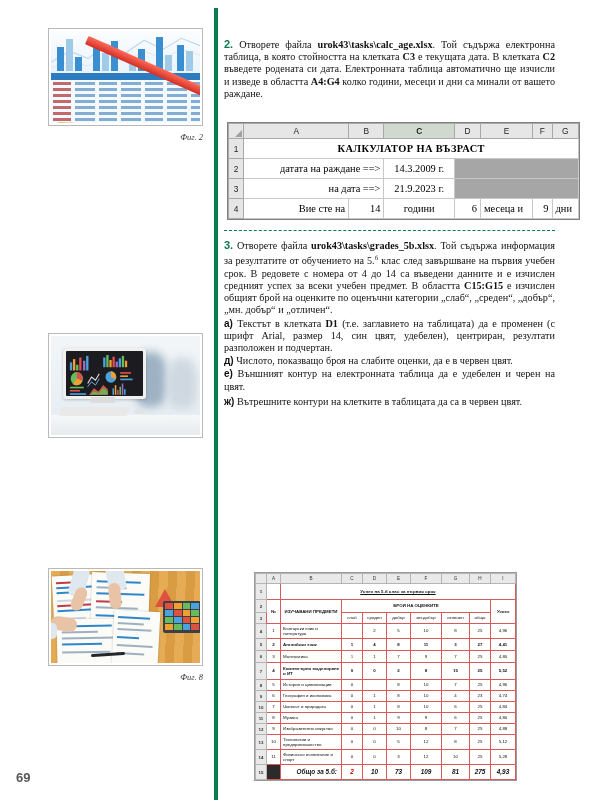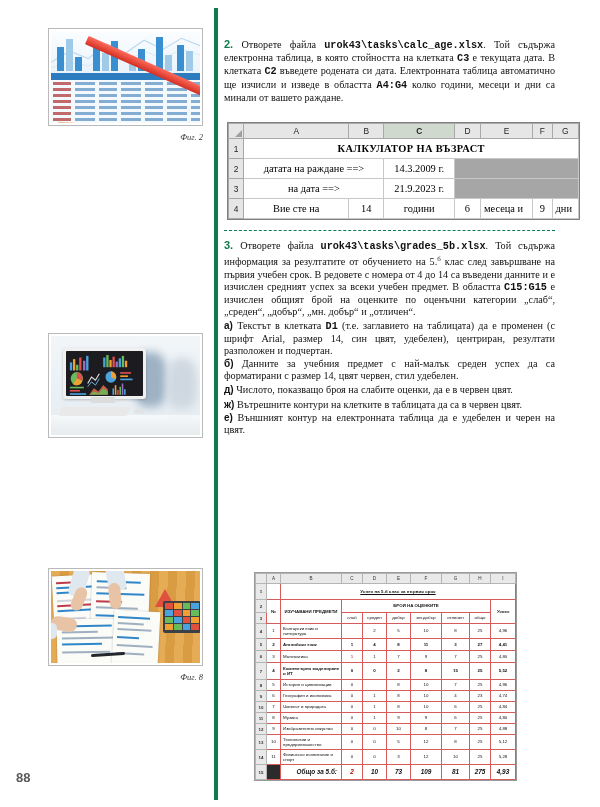--- a/index.html
+++ b/index.html
@@ -113,21 +113,21 @@
     line-height: 12.2px;
     text-align: justify;
     color: #111;
   }
   .tasknum {
     font-family: "Liberation Sans", sans-serif;
     font-weight: bold;
     color: #0e7a4d;
     font-size: 11px;
   }
-  .b { font-weight: bold; font-family: Liberation Mono, monospace; }
+  .b { font-weight: bold; }
   .sup { font-size: 7px; vertical-align: super; }
   .sublabel { font-family:"Liberation Sans", sans-serif; font-weight:bold; font-size:10px; color:#111; }
 
   #divider {
     position: absolute;
     left: 0; top: 230px;
     width: 331px; height: 0;
     border-top: 1.6px dashed #0e7a4d;
   }
 
@@ -154,21 +154,21 @@
   #sheet-age .colhdr.sel { background: #cfd9cd; font-weight: bold; }
   #sheet-age td.cell {
     border: 1px solid #c8c8c8;
     height: 19px;
     padding: 0 3px;
     font-size: 10.4px;
   }
   #sheet-age .title {
     text-align: center; font-weight: bold; letter-spacing: .4px; font-size: 10.6px;
   }
-  #sheet-age .right { text-align: center; }
+  #sheet-age .right { text-align: right; }
   #sheet-age .ctr { text-align: center; }
   #sheet-age .gray { background: #a6a6a6; border: 1px solid #9a9a9a; }
   #sheet-age .selbox { border: 1.6px solid #2b7a4b; }
   #sheet-age .corner { background:#e6e6e6; border:1px solid #a8a8a8; position:relative; }
   #sheet-age .corner:after {
     content:""; position:absolute; right:1px; bottom:1px;
     border-left: 7px solid transparent; border-bottom: 7px solid #a0a0a0;
   }
 
   
@@ -522,40 +522,36 @@
       <span class="tasknum">3.</span>
       <span>Отворете файла </span><span class="b">urok43\tasks\grades_5b.xlsx</span><span>. Той съдържа информация за резултатите от обучението на 5.</span><span class="sup">б</span><span> клас след завършване на първия учебен срок. В редовете с номера от 4 до 14 са въведени данните и е изчислен средният успех за всеки учебен предмет. В областта </span><span class="b">C15:G15</span><span> е изчислен общият брой на оценките по оценъчни категории „слаб“, „среден“, „добър“, „мн. добър“ и „отличен“.</span>
     </div>
 
 
     <div class="para">
       <span class="sublabel">а)</span>
       <span>Текстът в клетката </span><span class="b">D1</span><span> (т.е. заглавието на таблицата) да е променен (с шрифт Arial, размер 14, син цвят, удебелен), центриран, резултати разположен и подчертан.</span>
     </div>
 
-    <div class="para">
-      <span class="sublabel">б)</span>
-      <span>Данните за учебния предмет с най-малък среден успех да са форматирани с размер 14, цвят червен, стил удебелен.</span>
-    </div>
 
 
 
     <div class="para">
       <span class="sublabel">д)</span>
       <span>Числото, показващо броя на слабите оценки, да е в червен цвят.</span>
     </div>
 
+    <div class="para">
+      <span class="sublabel">е)</span>
+      <span>Външният контур на електронната таблица да е удебелен и черен на цвят.</span>
+    </div>
+
     <div class="para" style="margin-top:3px;">
       <span class="sublabel">ж)</span>
       <span>Вътрешните контури на клетките в таблицата да са в червен цвят.</span>
-    </div>
-
-    <div class="para">
-      <span class="sublabel">е)</span>
-      <span>Външният контур на електронната таблица да е удебелен и черен на цвят.</span>
     </div>
   </div>
 
   <div id="sheet-grades">
     <table>
 
       <tbody>
           <tr>
         <th class="ch" style="width:7px;"></th>
         <th class="ch" style="width:11px;">A</th>
@@ -736,13 +732,13 @@
         <td class="g">81</td>
         <td class="g">275</td>
         <td class="g">4,93</td>
       </tr>
     </tbody>
       </table>
   </div>
 
 </div>
 
-<div id="page-number">88</div>
+<div id="page-number">69</div>
 
 </body></html>

